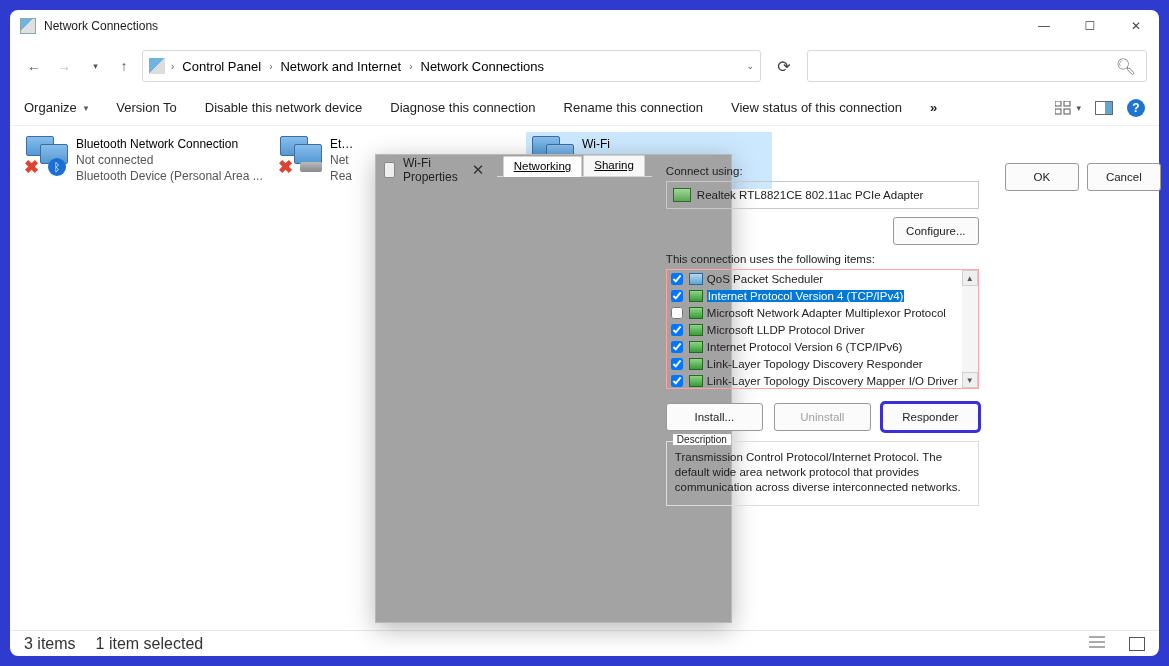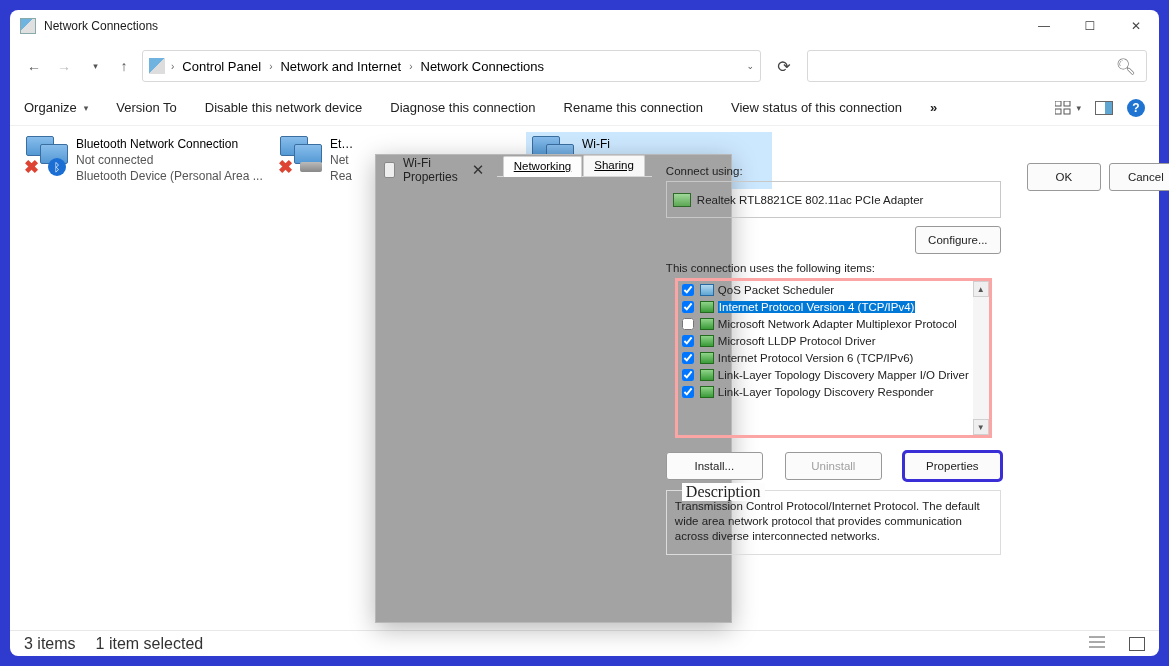--- a/index.html
+++ b/index.html
@@ -240,21 +240,21 @@
     }
     .dlg-tab.active { background: #fdfdfd; top:1px; }
     .dlg-body {
       flex: 1;
       padding: 10px 14px 6px;
       display: flex; flex-direction: column;
       font-size: 11.5px;
       color: #222;
     }
     .adapter-box {
-      height: 37px;
+      height: 28px;
       border: 1px solid #c8c8c8;
       display: flex; align-items: center;
       padding: 4px 6px;
       margin: 4px 0 8px;
       gap: 6px;
     }
     .adapter-box .nic-icon {
       width: 18px; height: 14px;
       background: linear-gradient(#a0d89a,#5ca854);
       border:1px solid #2f6a2b;
@@ -267,25 +267,25 @@
       border-radius: 3px;
       background: #fbfbfb;
       font-size: 11.5px;
       padding: 0 10px;
       color: #222;
     }
     .win-button.disabled { color: #a0a0a0; }
     .win-button.wide { min-width: 97px; }
     .win-button.highlighted { outline: 3px solid #3A2FD6; outline-offset:-1px; }
     .items-list {
-      border: 3px solid #fca5a5;
-      height: 160px;
+      border: 1px solid #fca5a5;
+      height: 120px;
       overflow: hidden;
       position: relative;
-      margin: 4px 9px 14px;
+      margin: 4px 0 14px;
     }
     .items-scroll {
       position:absolute; right:0; top:0; bottom:0;
       width: 16px; 
       display:flex;flex-direction:column;
     }
     .items-scroll .arrow{height:16px;background:#efefef;border:1px solid #d0d0d0;display:flex;align-items:center;justify-content:center;font-size:8px;color:#555;}
     .items-scroll .track{flex:1;background:#f5f5f5;}
     .item-row {
       display: flex; align-items: center;
@@ -300,22 +300,22 @@
       width: 14px; height: 12px;
       background: linear-gradient(#8fd48a,#3a9b38);
       border:1px solid #246b1f;
       flex-shrink:0;
     }
     .item-row .proto-icon.alt { background: linear-gradient(#b4d9ef,#5fa6d3); border-color:#276aa1;}
     .item-row.selected .item-label { background: #0078d7; color:#fff; padding:0 1px; }
     .btn-row { display:flex; justify-content:space-between; gap:8px; margin-bottom: 8px;}
     .desc-group { border: 1px solid #dcdcdc; padding: 8px 8px 10px; position: relative; margin-top:2px;}
     .desc-group .legend {
-      position: absolute; top: -8px; left: 15px;
-      background: #fdfdfd; padding: 0 4px; font-size: 16px; font-family: Liberation Serif, serif;
+      position: absolute; top: -8px; left: 6px;
+      background: #fdfdfd; padding: 0 4px; font-size: 10px;
     }
     .desc-text { font-size: 11.5px; line-height: 1.3; color: #222; }
     .dlg-footer {
       height: 44px;
       display: flex; align-items: center; justify-content: flex-end;
       gap: 8px;
       padding: 0 12px;
     }
     .dlg-footer .win-button { min-width: 74px; }
     
@@ -496,39 +496,39 @@
             <span class="item-label">Microsoft LLDP Protocol Driver</span>
           </div>
           <div class="item-row">
             <input type="checkbox" checked="" style="">
             <div class="proto-icon"></div>
             <span class="item-label">Internet Protocol Version 6 (TCP/IPv6)</span>
           </div>
           <div class="item-row">
             <input type="checkbox" checked="" style="">
             <div class="proto-icon"></div>
-            <span class="item-label">Link-Layer Topology Discovery Mapper I/O Driver</span>
+            <span class="item-label">Link-Layer Topology Discovery Responder</span>
           </div>
           <div class="item-row">
             <input type="checkbox" checked="" style="">
             <div class="proto-icon"></div>
-            <span class="item-label">Link-Layer Topology Discovery Responder</span>
+            <span class="item-label">Link-Layer Topology Discovery Mapper I/O Driver</span>
           </div>
         </div>
       <div class="items-scroll">
         <div class="arrow">▲</div>
         <div class="track"></div>
         <div class="arrow">▼</div>
       </div>
     </div>
 
     <div class="btn-row">
       <button class="win-button wide">Install...</button>
       <button class="win-button wide disabled">Uninstall</button>
-      <button class="win-button wide highlighted">Properties</button>
+      <button class="win-button wide highlighted">Responder</button>
     </div>
 
     <div class="desc-group">
       <div class="legend">Description</div>
       <div class="desc-text">Transmission Control Protocol/Internet Protocol. The default wide area network protocol that provides communication across diverse interconnected networks.</div>
     </div>
   </div>
 
   <div class="dlg-footer">
     <button class="win-button">OK</button>

